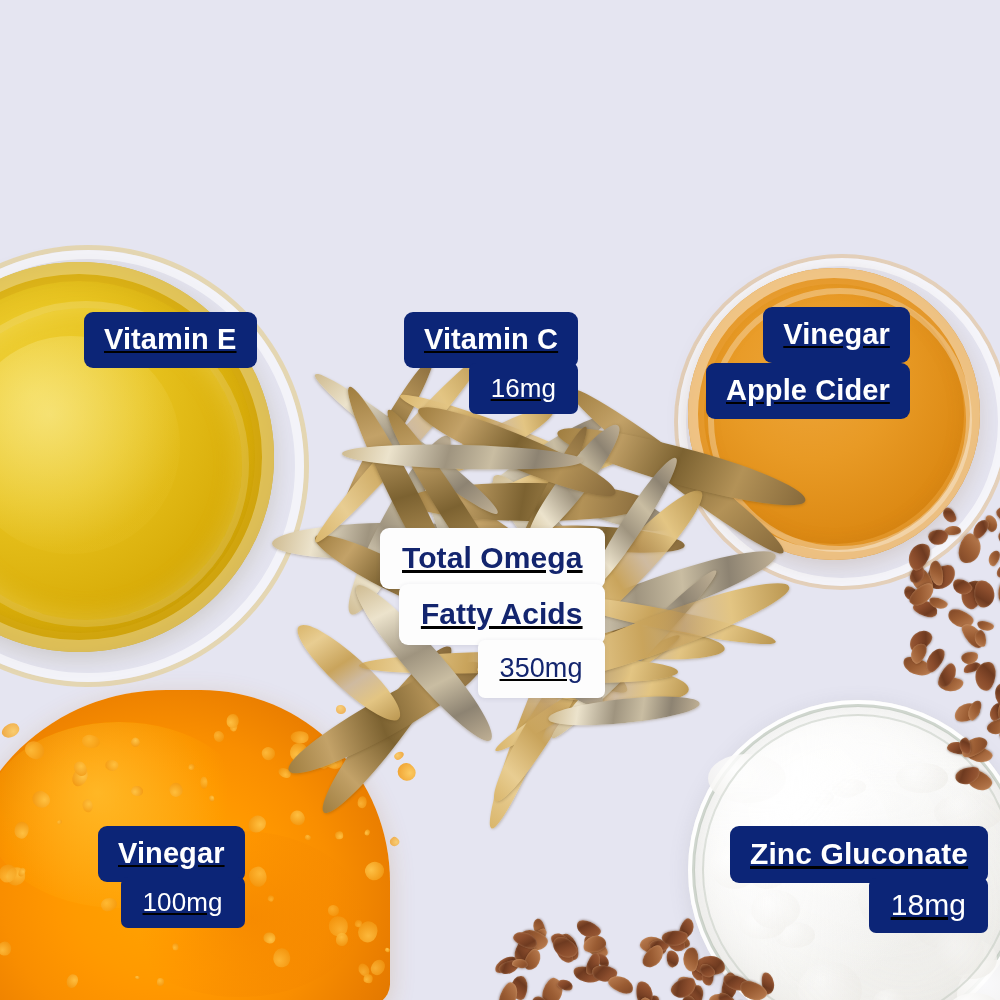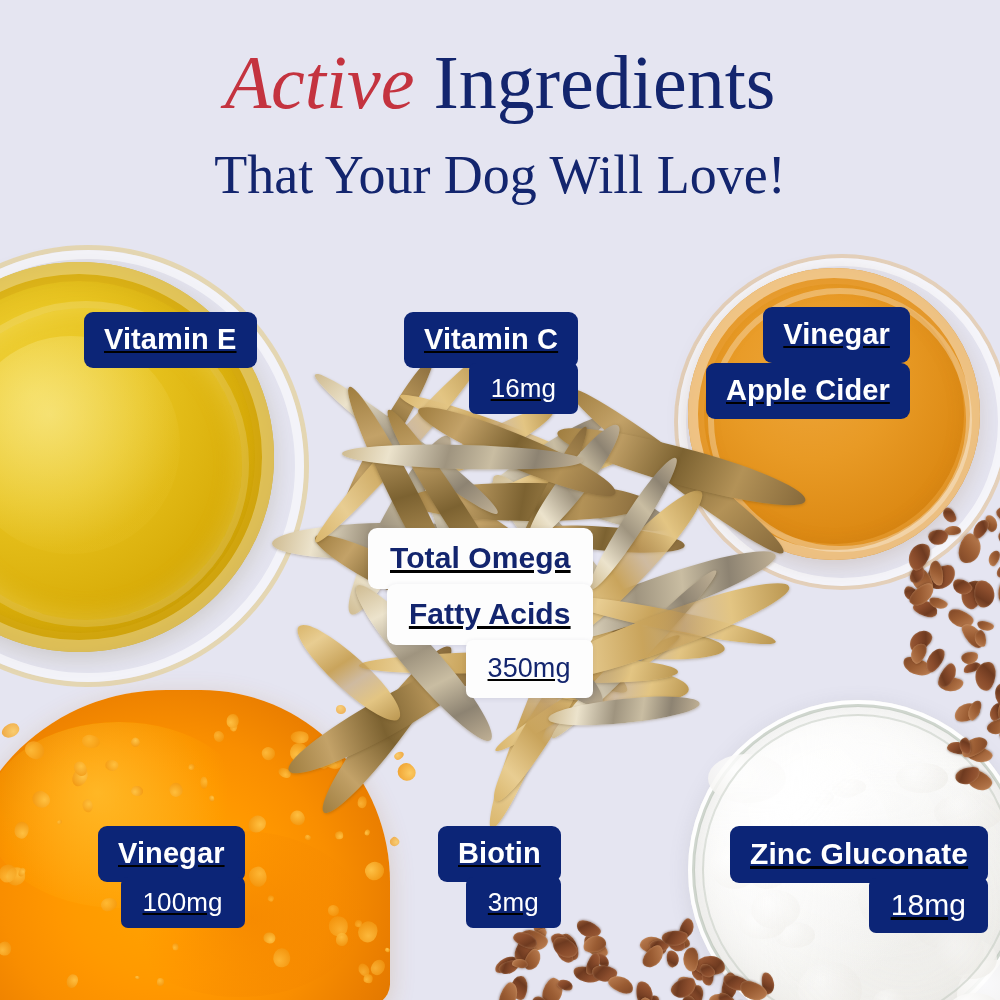--- a/index.html
+++ b/index.html
@@ -283,21 +283,21 @@
   .badge.light .tier {
     background: #fdfdfd;
     color: #13256e;
     box-shadow: 0 1px 5px rgba(40,40,80,0.10);
   }
 
   
   #badge-vitamin-e  { left: 84px;  top: 312px; }
   #badge-vitamin-c  { left: 404px; top: 312px; }
   #badge-acv        { left: 706px; top: 312px; }
-  #badge-omega      { left: 368px; top: 528px; }
+  #badge-omega      { left: 380px; top: 528px; }
   #badge-turmeric   { left: 98px;  top: 826px; }
   #badge-biotin     { left: 438px; top: 826px; }
   #badge-zinc       { left: 686px; top: 826px; }
 
   #badge-omega .tier { font-size: 30px; padding: 15px 22px 16px; }
   #badge-omega .tier.dose { font-size: 27px; }
 
   #badge-zinc .tier { font-size: 30px; margin-left: 44px; }
 </style>
 </head>
@@ -571,24 +571,20 @@
         <div class="seed" style="position: absolute; width: 18.5516px; height: 11.6051px; left: 987.189px; top: 706.388px; transform: rotate(296.458deg);"></div>
         <div class="seed lt" style="position: absolute; width: 20.6288px; height: 11.0102px; left: 963.75px; top: 705.471px; transform: rotate(292.481deg);"></div>
         <div class="seed lt" style="position: absolute; width: 27.5966px; height: 15.985px; left: 959.888px; top: 739.122px; transform: rotate(328.723deg);"></div>
         <div class="seed lt" style="position: absolute; width: 26.1217px; height: 17.5771px; left: 966.196px; top: 772.045px; transform: rotate(207.612deg);"></div>
         <div class="seed" style="position: absolute; width: 25.3443px; height: 15.7067px; left: 955.129px; top: 768.341px; transform: rotate(161.231deg);"></div>
         <div class="seed" style="position: absolute; width: 16.5208px; height: 10.8852px; left: 957.28px; top: 740.865px; transform: rotate(256.382deg);"></div>
         <div class="seed lt" style="position: absolute; width: 20.2924px; height: 13.8059px; left: 994.813px; top: 703.722px; transform: rotate(96.4751deg);"></div>
       </div>
   </div>
 
-  <div class="title-block">
-    <div class="title-main"><span class="title-accent">Active</span><span class="title-rest"> Ingredients</span></div>
-    <div class="title-sub">That Your Dog Will Love!</div>
-  </div>
 
   <div class="badges">
 
     <div class="badge" id="badge-vitamin-e">
       <div class="tier">Vitamin E</div>
     </div>
 
     <div class="badge" id="badge-vitamin-c">
       <div class="tier">Vitamin C</div>
       <div class="tier dose">16mg</div>
@@ -603,24 +599,20 @@
       <div class="tier">Total Omega</div>
       <div class="tier mid">Fatty Acids</div>
       <div class="tier dose">350mg</div>
     </div>
 
     <div class="badge" id="badge-turmeric">
       <div class="tier">Vinegar</div>
       <div class="tier dose">100mg</div>
     </div>
 
-    <div class="badge" id="badge-biotin">
-      <div class="tier">Biotin</div>
-      <div class="tier dose">3mg</div>
-    </div>
 
     <div class="badge" id="badge-zinc">
       <div class="tier">Zinc Gluconate</div>
       <div class="tier dose">18mg</div>
     </div>
 
   </div>
 </div>
 
 </body></html>

